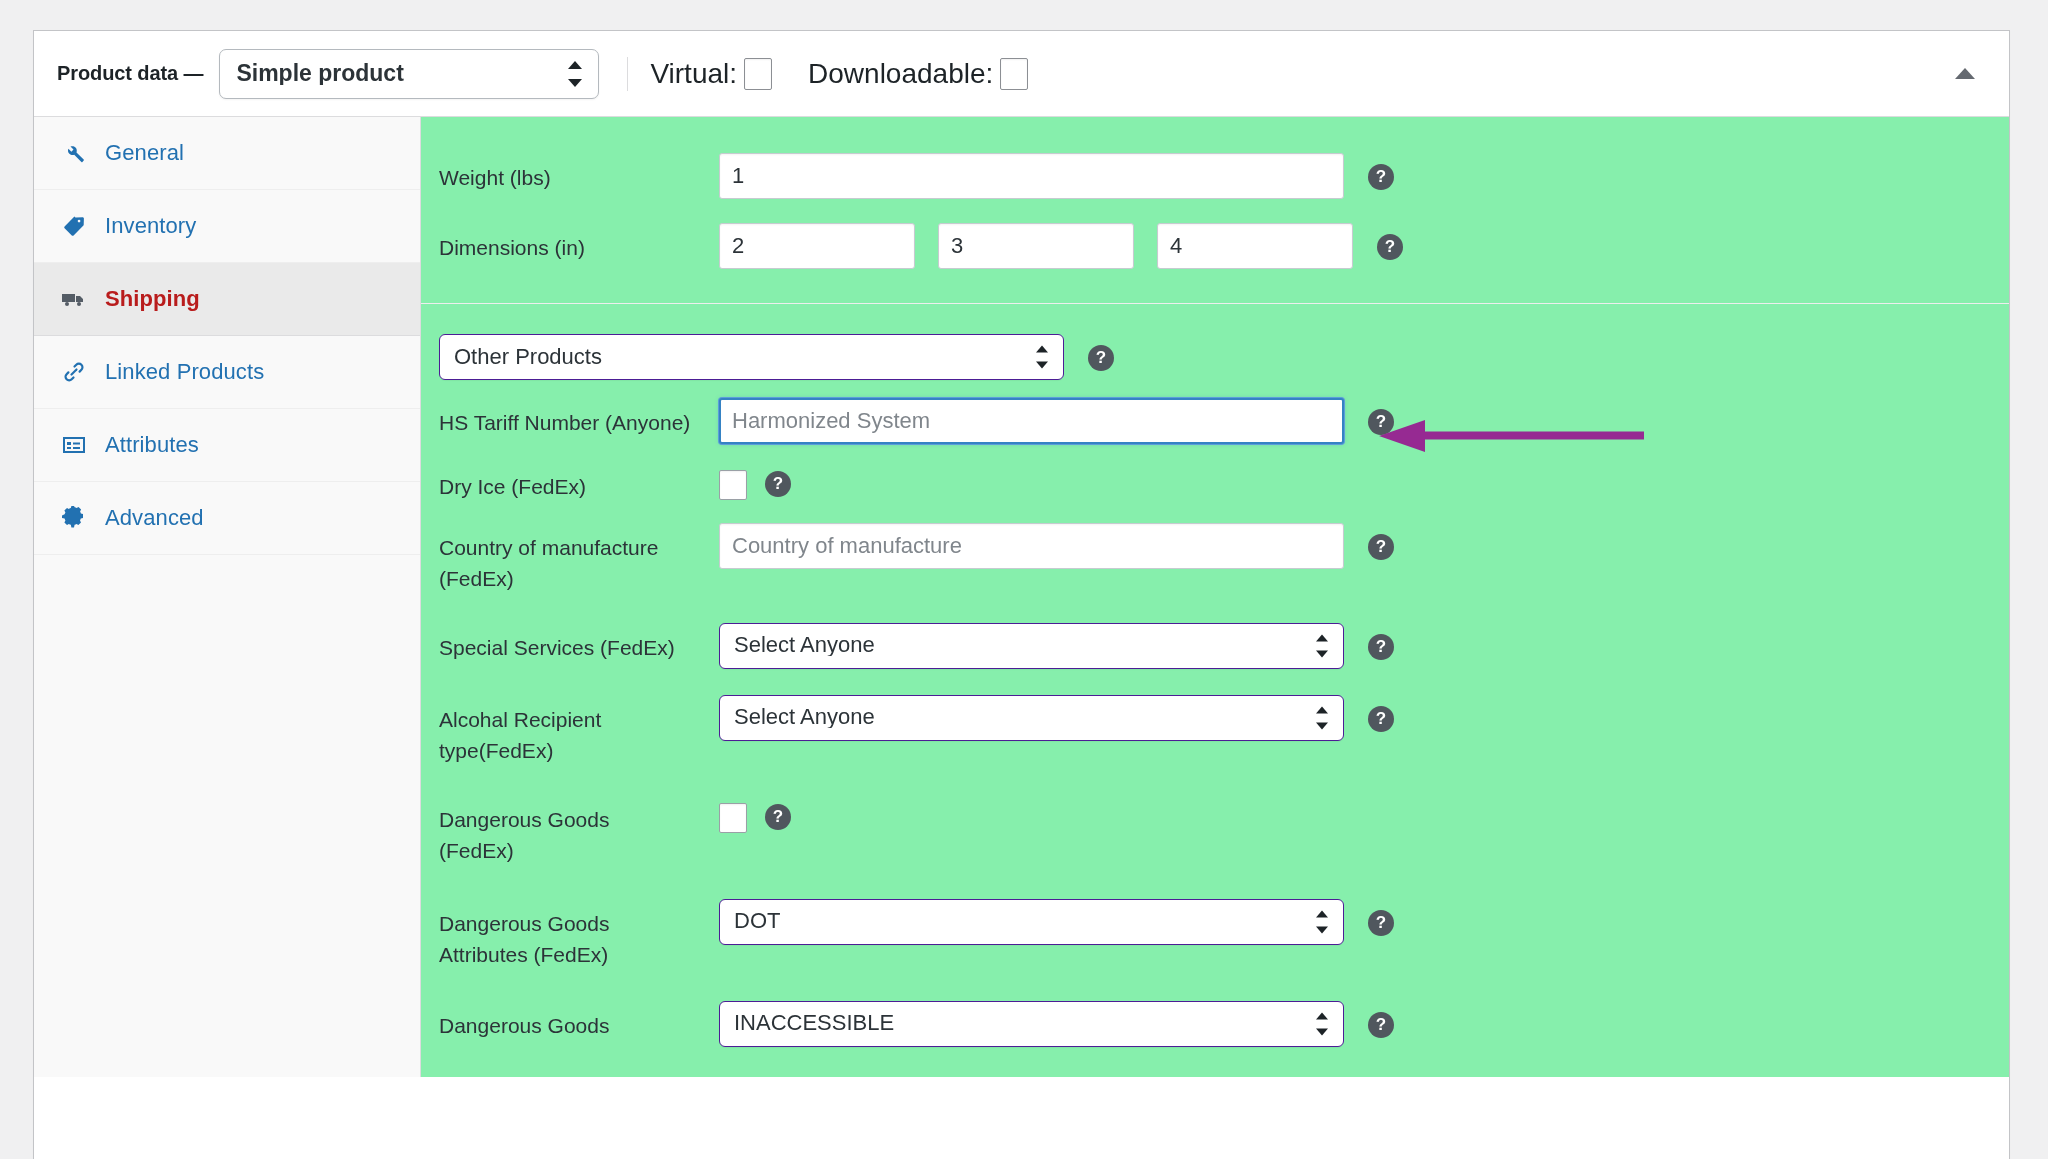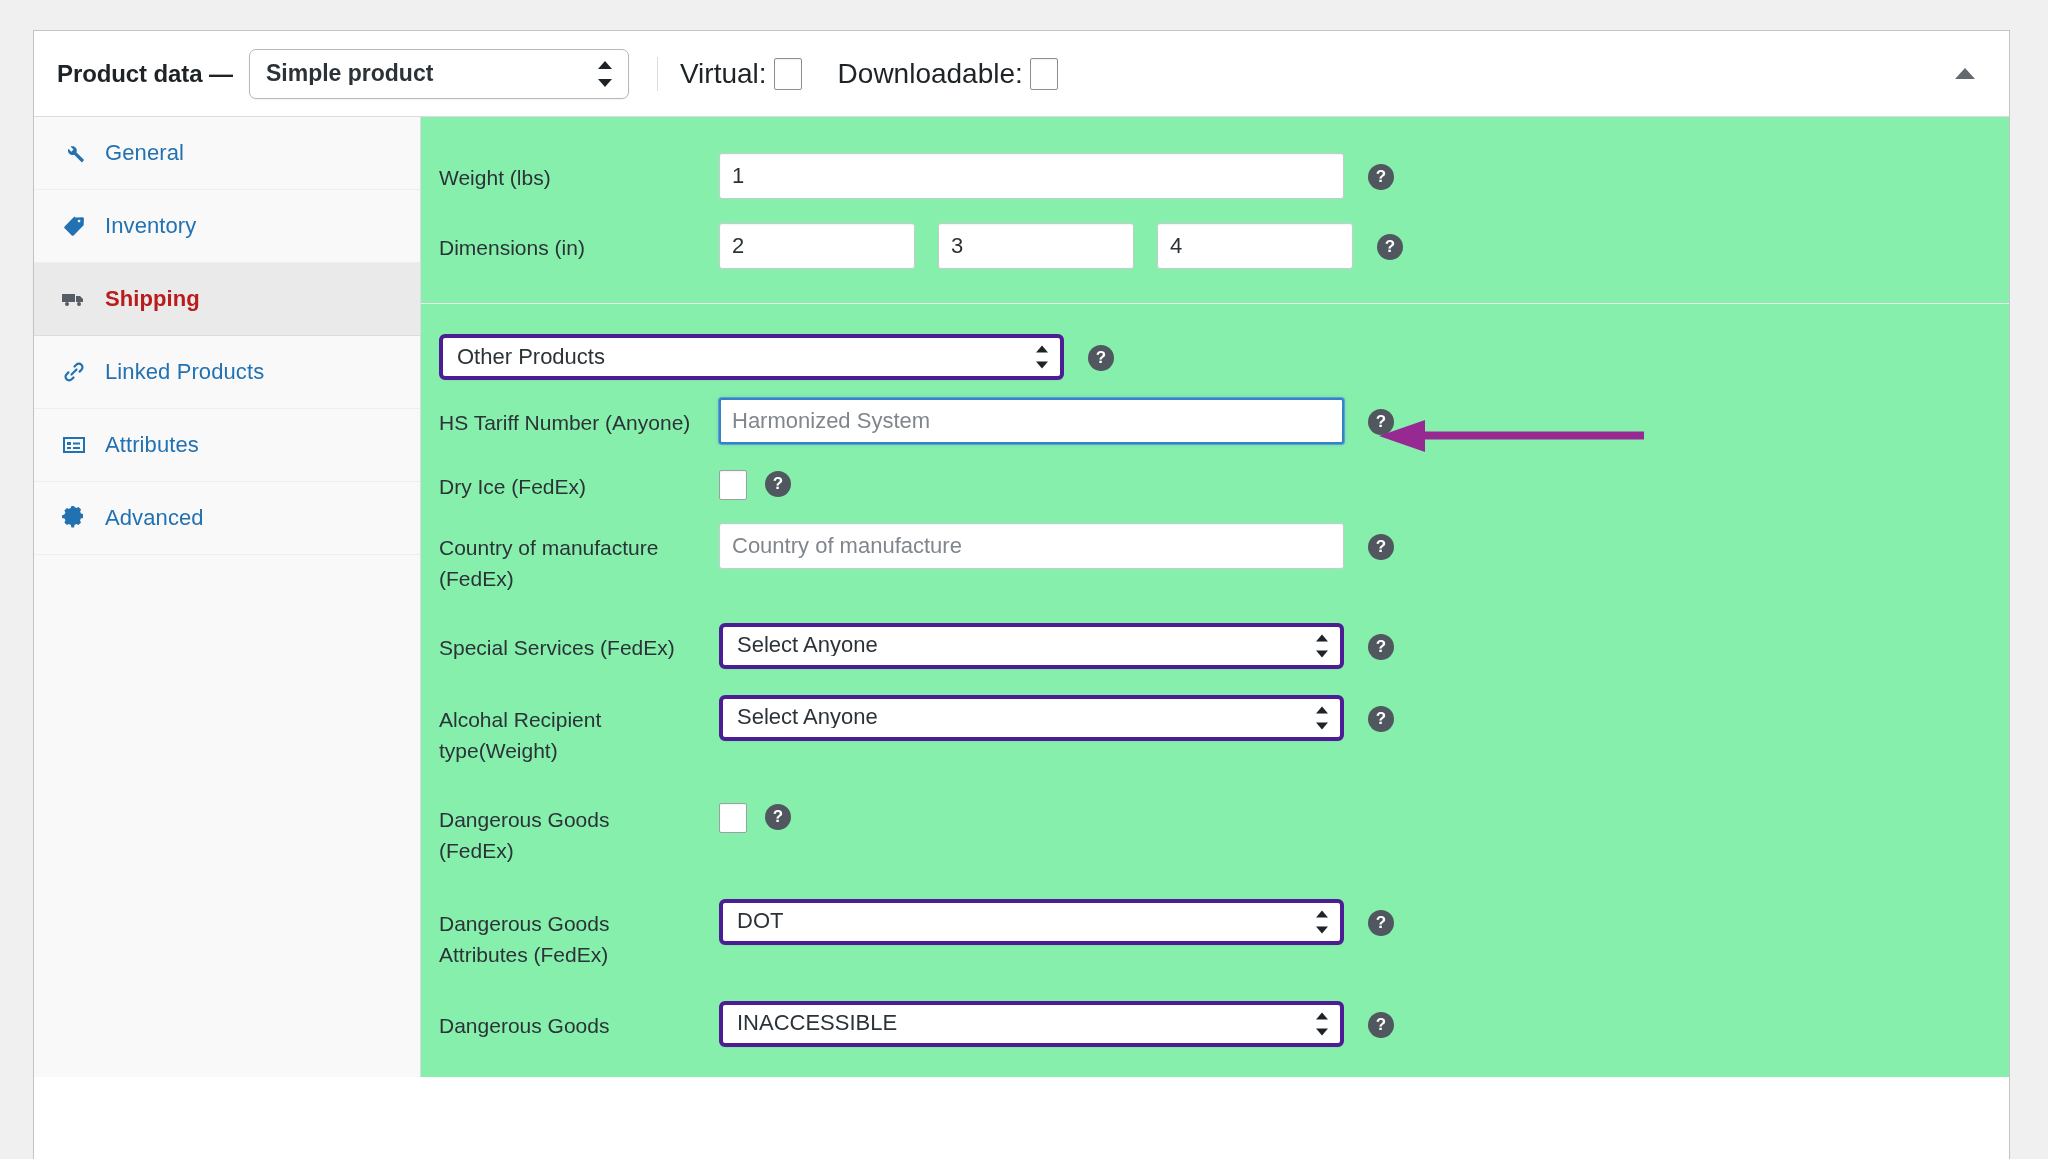--- a/index.html
+++ b/index.html
@@ -31,21 +31,21 @@
   .panel-head {
     position: relative;
     height: 86px;
     border-bottom: 1px solid #dcdcde;
     display: flex;
     align-items: center;
     padding: 0 22px 0 23px;
     background: #fff;
   }
   .panel-title {
-    font-size: 24px;
+    font-size: 20px;
     font-weight: bold;
     color: #1d2327;
     letter-spacing: -0.1px;
     white-space: nowrap;
   }
   .type-select-wrap { margin-left: 16px; }
   select.type-select {
     -webkit-appearance: none; appearance: none;
     font-family: "Liberation Sans", sans-serif;
     font-size: 23px; font-weight: bold;
@@ -195,21 +195,21 @@
     padding: 6px 11px;
   }
 
   .selwrap { position: relative; display:inline-block; }
   select.fsel {
     -webkit-appearance: none; appearance: none;
     font-family: "Liberation Sans", sans-serif;
     font-size: 22px;
     color: #2c3338;
     background: #fff;
-    border: 4px solid #4c1d95;
+    border: 1px solid #4c1d95;
     border-radius: 6px;
     padding: 7px 36px 8px 14px;
     width: 625px;
     height: 46px;
     line-height: 1;
     box-shadow: 0 1px 1px rgba(0,0,0,.04);
   }
   .fsel-arrows {
     position: absolute; right: 16px; top: 50%;
     transform: translateY(-50%);
@@ -440,21 +440,21 @@
                     <i class="down"></i>
                   </span>
               </span>
               <span class="help">?</span>
             </div>
           </div>
 
           <div class="field" style="margin-bottom:28px;">
             <div class="flabel">
               <span>Alcohal Recipient</span><br>
-              <span>type(Weight)</span>
+              <span>type(FedEx)</span>
             </div>
             <div class="fctl">
               <span class="selwrap">
                 <select class="fsel">
                   <option>Select Anyone</option>
                 </select>
                 <span class="fsel-arrows">
                     <i class="up"></i>
                     <i class="down"></i>
                   </span>

